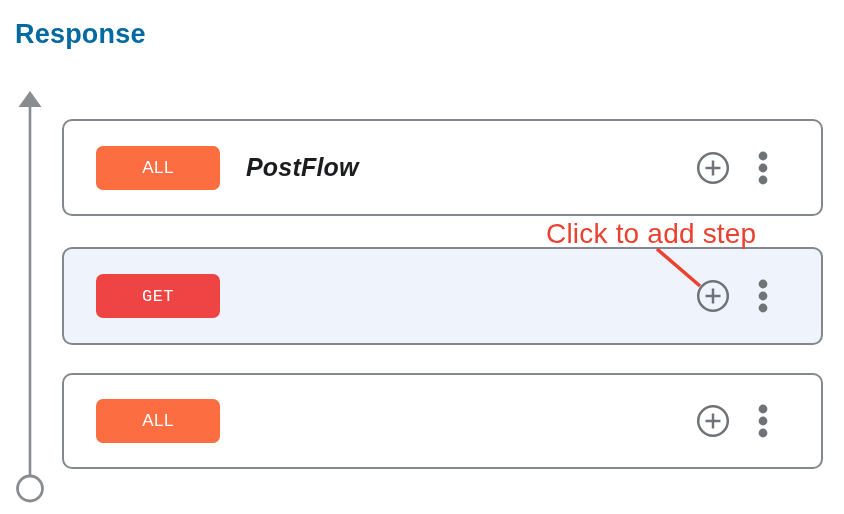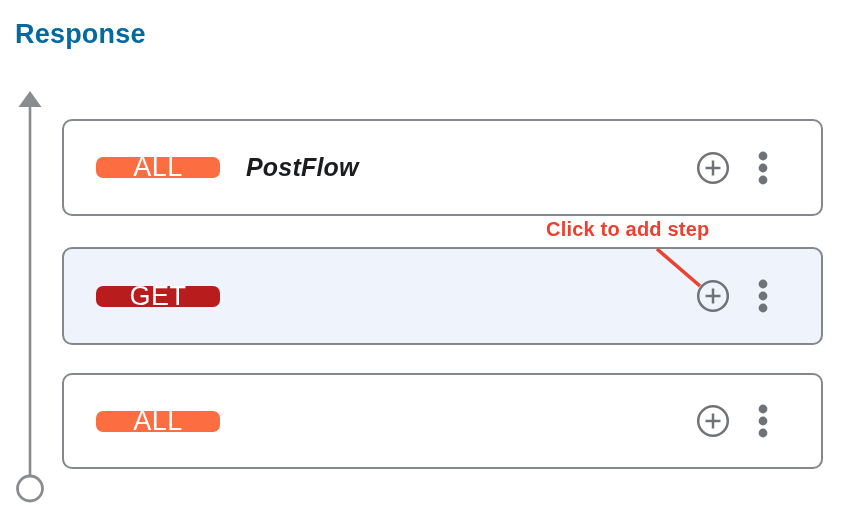--- a/index.html
+++ b/index.html
@@ -35,24 +35,24 @@
     display: flex;
     align-items: center;
     z-index: 1;
   }
   .flow-card.selected { background: #eff3fc; }
   .card-postflow { top: 119px; height: 97px; }
   .card-view-xml { top: 247px; height: 98px; }
   .card-preflow  { top: 373px; height: 96px; }
   .method-badge {
     margin-left: 32px;
-    width: 124px; height: 21px;
+    width: 124px; height: 44px;
     border-radius: 7px;
     color: #ffffff;
-    font-size: 27px;
+    font-size: 17px;
     display: flex;
     align-items: center;
     justify-content: center;
     flex: none;
     letter-spacing: 0.5px;
   }
   .flow-name {
     margin-left: 26px;
     font-size: 25px;
     font-weight: bold;
@@ -72,22 +72,22 @@
     border: none;
     padding: 0;
     cursor: pointer;
     display: flex;
     align-items: center;
     justify-content: center;
   }
   .annotation-label {
     position: absolute;
     left: 546px; top: 218px;
-    font-size: 20px;
-    font-weight: bold;
+    font-size: 28px;
+    font-weight: normal;
     z-index: 6;
     white-space: nowrap;
     letter-spacing: 0.2px;
   }
 </style>
 </head>
 <body>
 
 <div class="page-title">Response</div>
 
@@ -119,21 +119,21 @@
         <circle cx="6" cy="18" r="4.4" fill="#6f7276"></circle>
         <circle cx="6" cy="30" r="4.4" fill="#6f7276"></circle>
       </svg>
     </button>
   </div>
 </div>
 
 <div class="annotation-label" style="color: rgb(234, 65, 48);">Click to add step</div>
 
 <div class="flow-card card-view-xml selected">
-  <div class="method-badge" style="background: #b91c1c;">GET</div>
+  <div class="method-badge" style="background: #ef4444; font-family: Liberation Mono, monospace;">GET</div>
   <div class="card-icons">
     <button class="icon-btn">
       <svg width="36" height="36" viewBox="0 0 36 36">
         <circle cx="18" cy="18" r="14.8" fill="none" stroke="#6f7276" stroke-width="2.5"></circle>
         <line x1="10.5" y1="18" x2="25.5" y2="18" stroke="#6f7276" stroke-width="2.5"></line>
         <line x1="18" y1="10.5" x2="18" y2="25.5" stroke="#6f7276" stroke-width="2.5"></line>
       </svg>
     </button>
     <button class="icon-btn">
       <svg width="12" height="36" viewBox="0 0 12 36">

